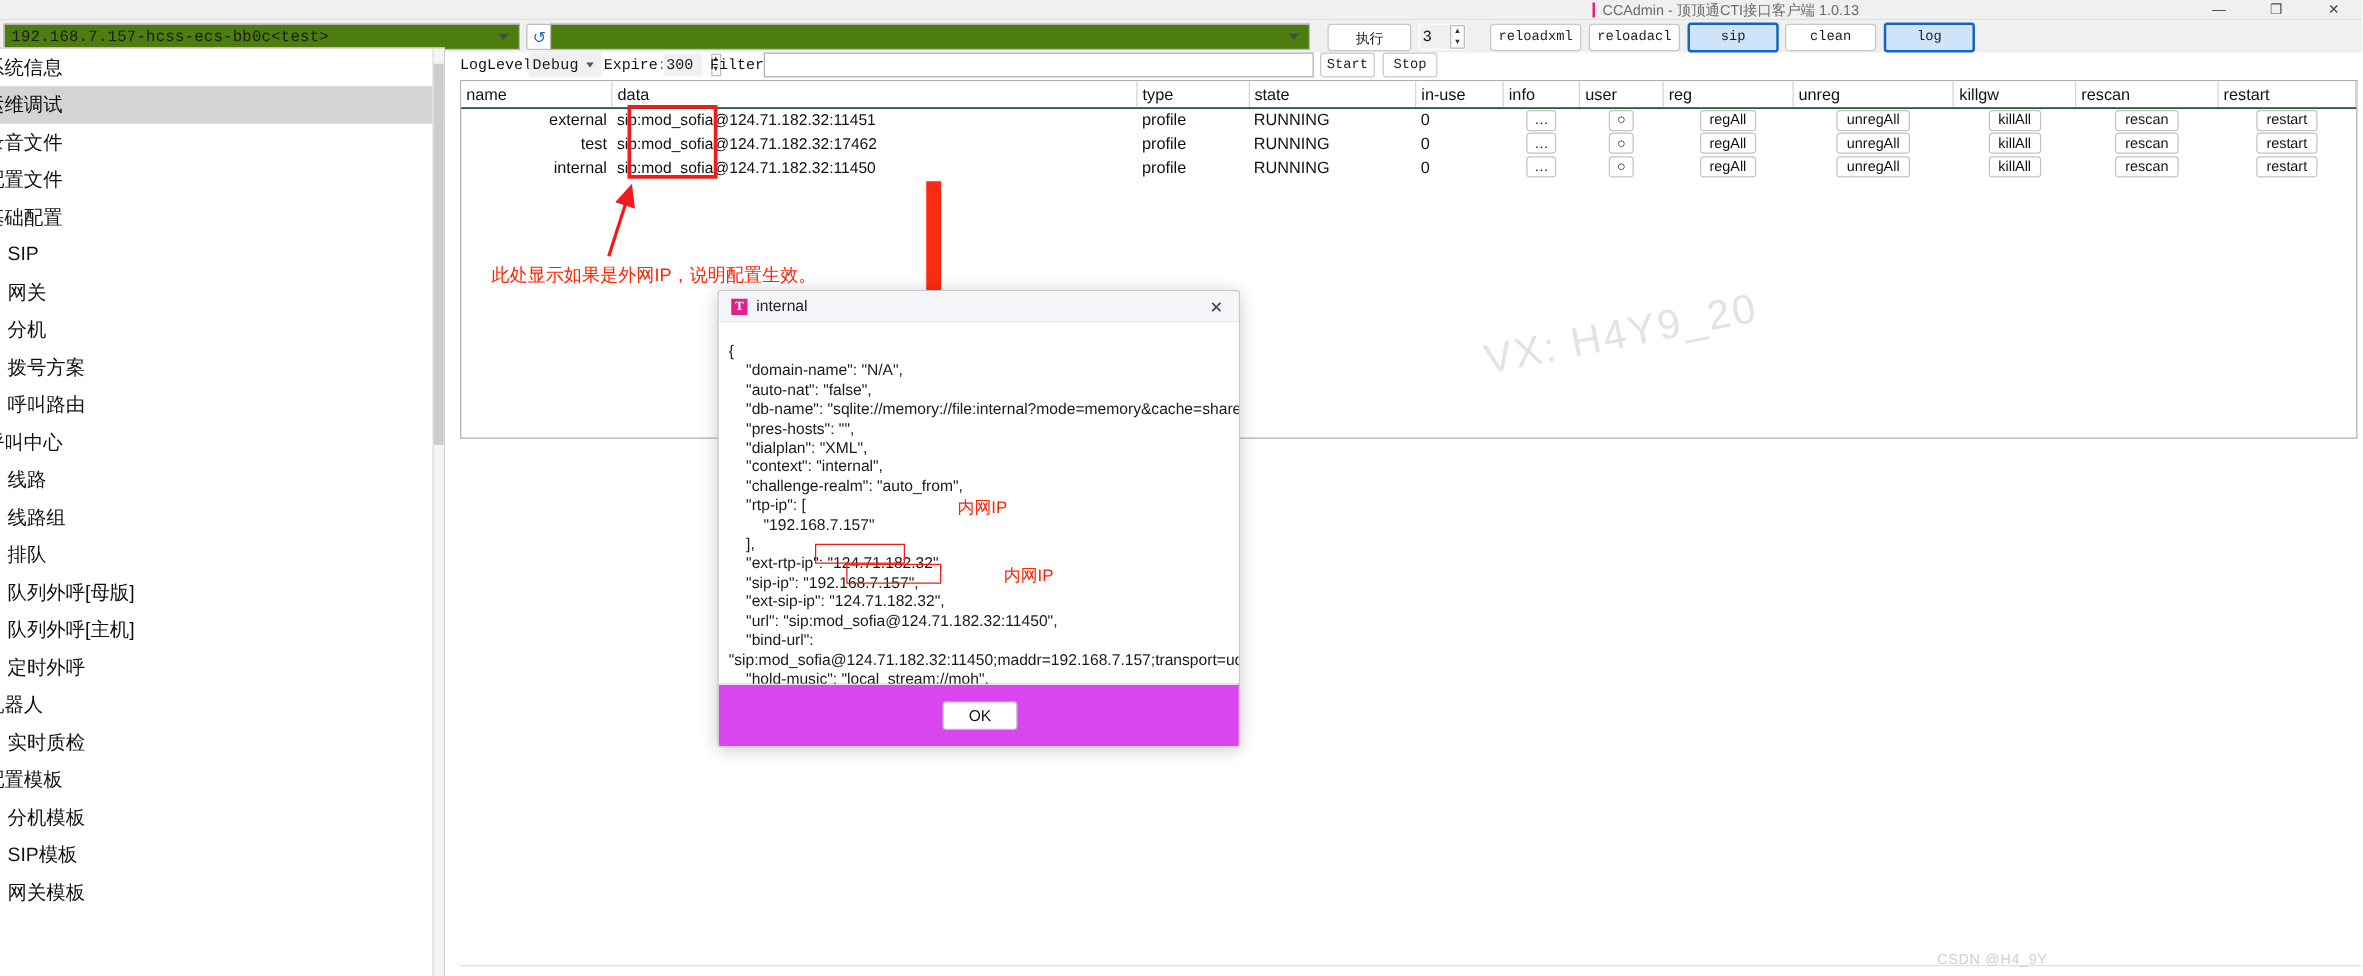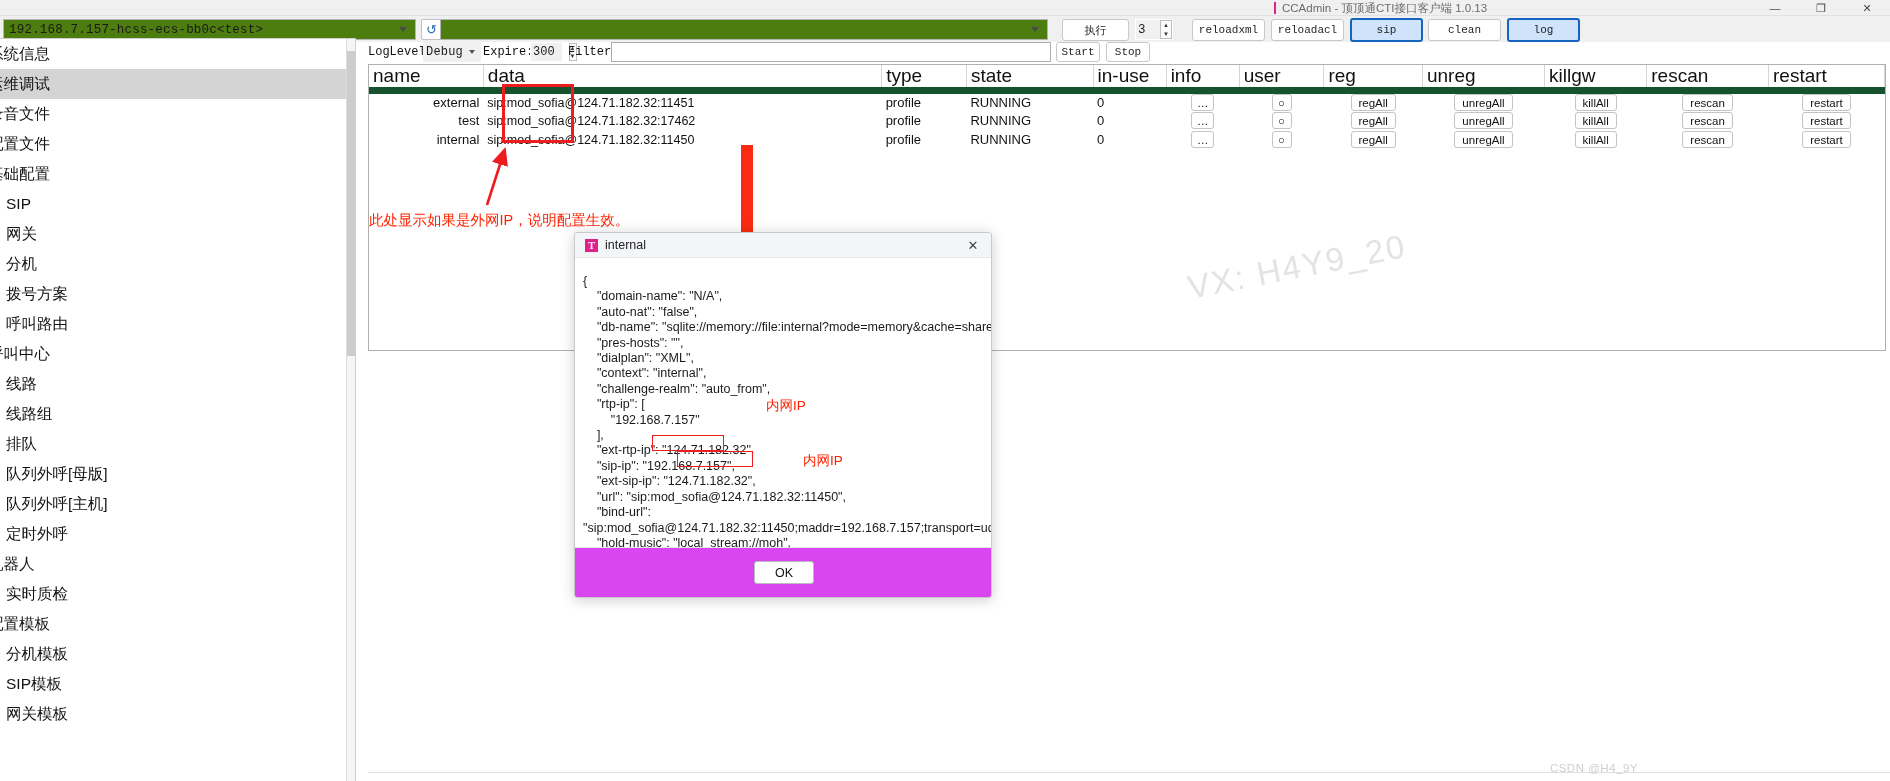--- a/index.html
+++ b/index.html
@@ -208,25 +208,25 @@
 
   table.sip-table {
     border-collapse: collapse;
     font-size: 13px;
     color: #111;
     width: 100%;
   }
   table.sip-table th {
     font-weight: normal;
     text-align: left;
-    font-size: 19px;
+    font-size: 13px;
     height: 21px;
     padding: 0 4px;
     border-right: 1px solid #d6d6d6;
-    border-bottom: 7px solid #14532d;
+    border-bottom: 1px solid #14532d;
     background: #ffffff;
     color: #111;
   }
   table.sip-table td {
     height: 19px;
     padding: 0 4px;
     border: none;
     vertical-align: middle;
     white-space: nowrap;
   }
@@ -254,21 +254,21 @@
   #redbox-table { left: 502px; top: 84px; width: 72px; height: 59px; }
   #redbox-sipip  { left: 652px; top: 435px; width: 72px; height: 16px; border-width: 1.5px; }
   #redbox-extsip { left: 677px; top: 451px; width: 76px; height: 16px; border-width: 1.5px; }
 
   .red-note {
     position: absolute;
     color: #ff2200;
     font-size: 14.5px;
     white-space: nowrap;
   }
-  #note-main { left: 369px; top: 211px; font-size: 14.5px; }
+  #note-main { left: 393px; top: 211px; font-size: 14.5px; }
   #note-inner { left: 766px; top: 397px; font-size: 13.5px; }
   #note-outer { left: 803px; top: 452px; font-size: 13.5px; }
 
   svg.annot { position: absolute; left: 0; top: 0; width: 1890px; height: 781px; pointer-events: none; }
 
   
   .watermark {
     position: absolute; left: 1186px; top: 248px;
     font-size: 33px;
     color: #e3e3e3;

